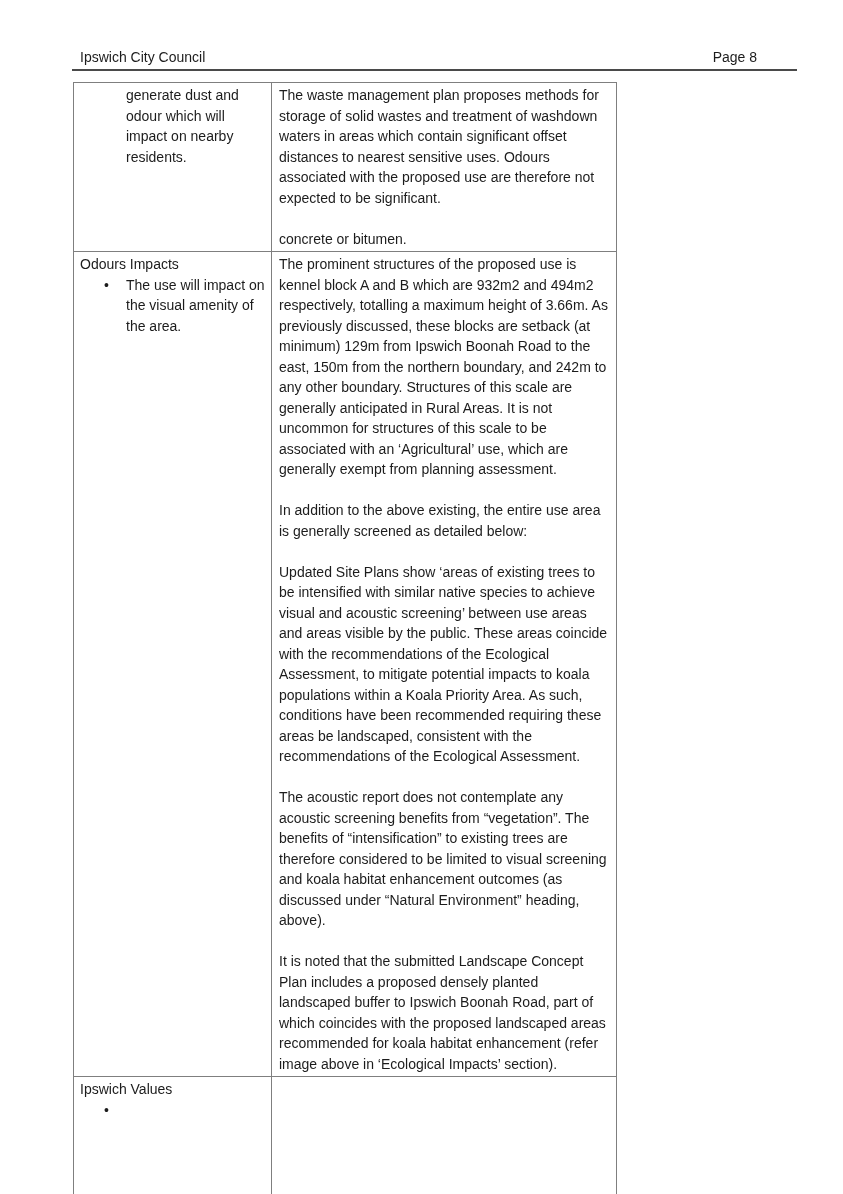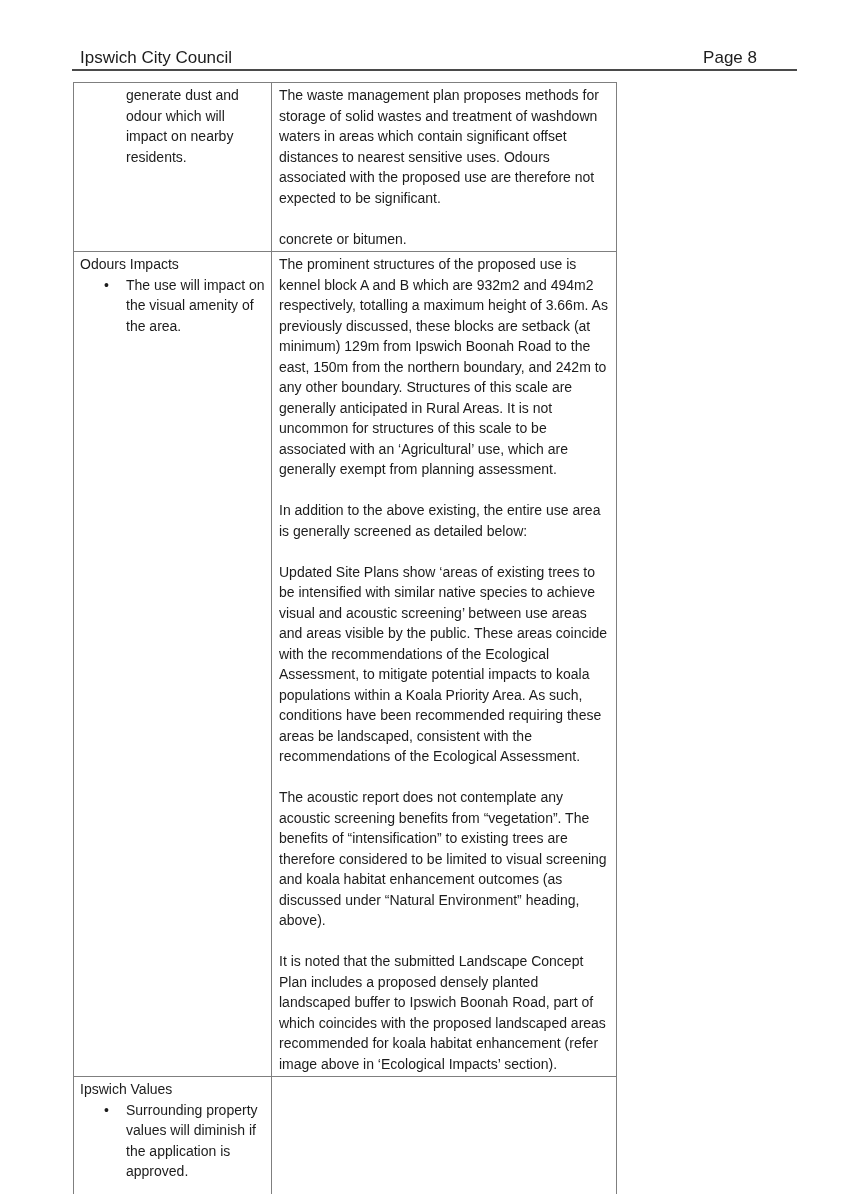--- a/index.html
+++ b/index.html
@@ -18,21 +18,21 @@
   }
   
   .header {
     position: absolute;
     left: 72px;
     top: 49px;
     width: 725px;
     display: flex;
     justify-content: space-between;
     align-items: flex-end;
-    font-size: 17px;
+    font-size: 14px;
     line-height: 17px;
     border-bottom: 2px solid #4a4a4a;
     padding-bottom: 3px;
     box-sizing: border-box;
   }
   .header-left { margin-left: 8px; }
   .header-right { margin-right: 40px; }
 
   
   .doc-table {
@@ -128,21 +128,20 @@
         <p>It is noted that the submitted Landscape Concept Plan includes a proposed densely planted landscaped buffer to Ipswich Boonah Road, part of which coincides with the proposed landscaped areas recommended for koala habitat enhancement (refer image above in ‘Ecological Impacts’ section).</p>
       </div>
     </div>
 
     <div class="row row-2">
       <div class="cell cell-left">
         <div class="row-heading">Ipswich Values</div>
         <ul class="bullets">
           <li>
             <span class="bullet-dot">•</span>
-            <span>Surrounding property values will diminish if the application is approved.</span>
           </li>
         </ul>
       </div>
       <div class="cell cell-right">
       </div>
     </div>
 
   </div>
 </div>
 

